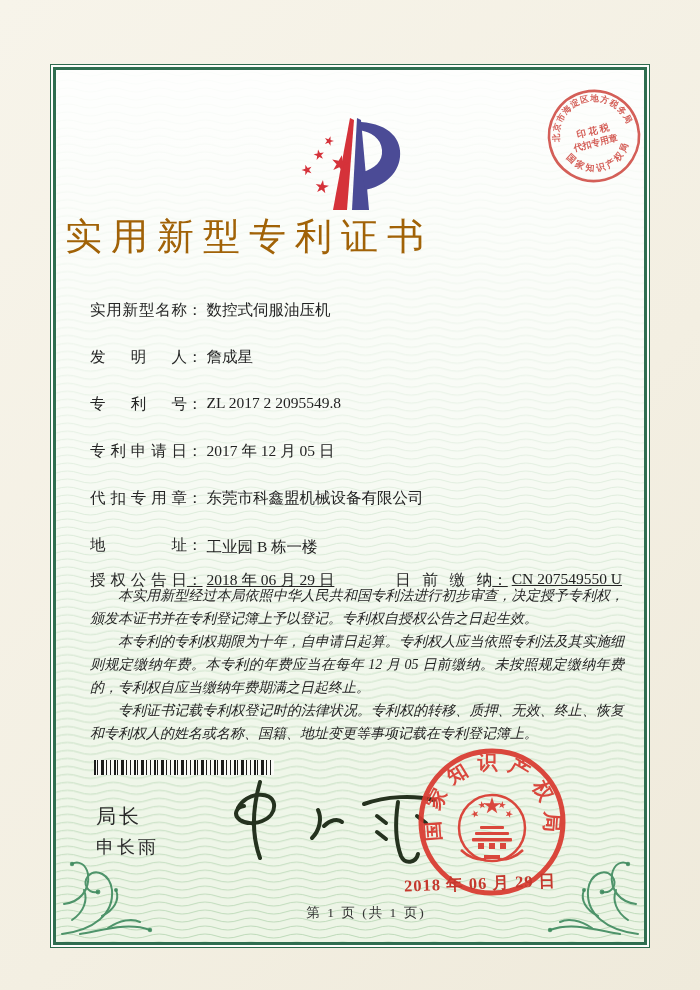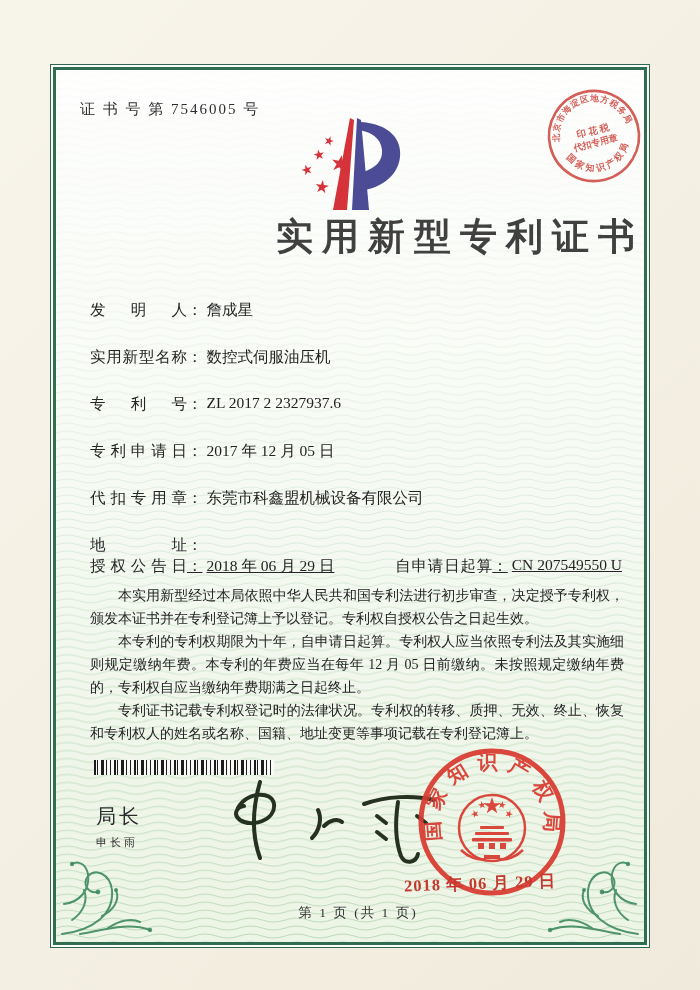--- a/index.html
+++ b/index.html
@@ -15,55 +15,55 @@
   .cert-inner{
     position:absolute;left:2px;top:2px;right:2px;bottom:2px;
     border:3px solid #2f6e50;box-sizing:border-box;overflow:hidden;
   }
   .bg-guilloche{position:absolute;left:0;top:0;width:100%;height:100%;}
   .cert-no{
     position:absolute;left:24px;top:30px;font-size:15px;letter-spacing:2px;color:#2e2e2e;
   }
   .logo{position:absolute;left:232px;top:42px;}
   .title{
-    position:absolute;left:0;top:142px;width:100%;text-align:right;
-    font-size:37px;font-weight:700;letter-spacing:9px;color:#404040;text-indent:9px;
+    position:absolute;left:0;top:142px;width:100%;text-align:left;
+    font-size:37px;font-weight:400;letter-spacing:9px;color:#a16207;text-indent:9px;
   }
   .fields{position:absolute;left:34px;top:230px;width:532px;font-size:15.5px;}
   .field-row{margin-bottom:26px;min-height:20px;display:flex;align-items:flex-start;}
   .flabel{white-space:nowrap;color:#262626;}
   .just{display:inline-block;width:97px;text-align:justify;text-align-last:justify;}
   .colon{margin-right:4px;}
   .fvalue{color:#222;}
-  .addr-row{margin-bottom:0;}
+  .addr-row{margin-bottom:12px;}
   .addr-lines{line-height:23px;}
   .row-grant{display:flex;width:100%;text-decoration:underline;}
   .grant-right{margin-left:auto;display:flex;}
   .paragraphs{
     position:absolute;left:34px;top:514px;width:534px;font-size:14px;line-height:23px;
-    text-align:justify;color:#242424;
+    text-align:justify;color:#242424;font-style:italic;
   }
   .paragraphs p{margin:0;text-indent:2em;}
   .barcode{
     position:absolute;left:38px;top:690px;width:180px;height:15px;
     background:repeating-linear-gradient(90deg,
       #1c1c1c 0 2px,#fafaf7 2px 3px,#1c1c1c 3px 4px,#fafaf7 4px 7px,
       #1c1c1c 7px 10px,#fafaf7 10px 12px,#1c1c1c 12px 13px,#fafaf7 13px 16px,
       #1c1c1c 16px 17px,#fafaf7 17px 20px);
   }
   .officer-title{position:absolute;left:40px;top:733px;font-size:20px;letter-spacing:3px;color:#2b2b2b;}
-  .officer-name{position:absolute;left:40px;top:765px;font-size:11px;letter-spacing:3px;color:#2b2b2b;}
+  .officer-name{position:absolute;left:40px;top:765px;font-size:18px;letter-spacing:3px;color:#2b2b2b;}
   .signature{position:absolute;left:158px;top:700px;}
   .seal{position:absolute;left:356px;top:672px;}
   .seal-date{
     position:absolute;left:348px;top:802px;width:200px;font-size:16.5px;color:#c5382d;
     letter-spacing:1px;transform:rotate(-2deg);white-space:nowrap;font-weight:600;
   }
   .footer{
-    position:absolute;left:8px;top:834px;width:100%;text-align:center;
+    position:absolute;left:16px;top:834px;width:100%;text-align:center;
     font-size:13.5px;letter-spacing:2px;color:#333;
   }
   .stamp{position:absolute;left:488px;top:16px;transform:rotate(-14deg);opacity:.88;}
   .flourish{position:absolute;bottom:4px;}
   .flourish.left{left:2px;}
   .flourish.right{right:2px;transform:scaleX(-1);}
 </style>
 </head>
 <body>
 
@@ -129,21 +129,20 @@
       <text font-size="8.5" letter-spacing="1" fill="#cf4a42" font-weight="bold">
         <textPath href="#stTop" startOffset="50%" text-anchor="middle">北京市海淀区地方税务局</textPath>
       </text>
       <text font-size="9" letter-spacing="2.5" fill="#cf4a42" font-weight="bold">
         <textPath href="#stBot" startOffset="50%" text-anchor="middle">国家知识产权局</textPath>
       </text>
       <text x="50" y="48" text-anchor="middle" font-size="9.5" fill="#cf4a42" font-weight="bold">印 花 税</text>
       <text x="50" y="60" text-anchor="middle" font-size="9" fill="#cf4a42" font-weight="bold">代扣专用章</text>
     </svg>
 
-    <div class="cert-no">证 书 号 第 7546005 号</div>
 
     <svg class="logo" width="130" height="105" viewBox="0 0 130 105">
       <defs>
         <path id="lstar" d="M0,-1 L0.224,-0.309 0.951,-0.309 0.363,0.118 0.588,0.809 0,0.382 -0.588,0.809 -0.363,0.118 -0.951,-0.309 -0.224,-0.309 Z"></path>
       </defs>
       <polygon points="62,6 66,8 59,98 45,98" fill="#d5323a"></polygon>
       <polygon points="69,6 73,8 81,98 64,98" fill="#4b4b96"></polygon>
       <path d="M73,10 C102,12 114,28 112,45 C110,64 93,75 77,78 L74,60 C87,57 95,49 94,38 C93,26 83,20 71,18 Z" fill="#4b4b96"></path>
       <g fill="#d5323a">
         <use href="#lstar" transform="translate(41,29) scale(5) rotate(18)"></use>
@@ -151,49 +150,50 @@
         <use href="#lstar" transform="translate(52,52) scale(9) rotate(12)"></use>
         <use href="#lstar" transform="translate(19,58) scale(5.5) rotate(-18)"></use>
         <use href="#lstar" transform="translate(34,75) scale(7) rotate(8)"></use>
       </g>
     </svg>
 
     <div class="title">实用新型专利证书</div>
 
     <div class="fields">
       <div class="field-row">
+        <span class="flabel"><span class="just">实用新型名称</span><span class="colon">：</span></span>
+        <span class="fvalue">数控式伺服油压机</span>
+      </div>
+      <div class="field-row">
         <span class="flabel"><span class="just">发明人</span><span class="colon">：</span></span>
         <span class="fvalue">詹成星</span>
       </div>
       <div class="field-row">
-        <span class="flabel"><span class="just">实用新型名称</span><span class="colon">：</span></span>
-        <span class="fvalue">数控式伺服油压机</span>
-      </div>
-      <div class="field-row">
         <span class="flabel"><span class="just">专利号</span><span class="colon">：</span></span>
-        <span class="fvalue">ZL 2017 2 2327937.6</span>
+        <span class="fvalue">ZL 2017 2 2095549.8</span>
       </div>
       <div class="field-row">
         <span class="flabel"><span class="just">专利申请日</span><span class="colon">：</span></span>
         <span class="fvalue">2017 年 12 月 05 日</span>
       </div>
       <div class="field-row">
         <span class="flabel"><span class="just">代扣专用章</span><span class="colon">：</span></span>
         <span class="fvalue">东莞市科鑫盟机械设备有限公司</span>
       </div>
       <div class="field-row addr-row">
         <span class="flabel"><span class="just">地址</span><span class="colon">：</span></span>
         <span class="fvalue addr-lines">
+          <div>工业园 B 栋一楼</div>
         </span>
       </div>
       <div class="field-row row-grant">
         <span class="flabel"><span class="just">授权公告日</span><span class="colon">：</span></span>
         <span class="fvalue">2018 年 06 月 29 日</span>
         <span class="grant-right">
-          <span class="flabel"><span class="just">自申请日起算</span><span class="colon">：</span></span>
+          <span class="flabel"><span class="just">日前缴纳</span><span class="colon">：</span></span>
           <span class="fvalue">CN 207549550 U</span>
         </span>
       </div>
     </div>
 
     <div class="paragraphs">
       <p>本实用新型经过本局依照中华人民共和国专利法进行初步审查，决定授予专利权，颁发本证书并在专利登记簿上予以登记。专利权自授权公告之日起生效。</p>
       <p>本专利的专利权期限为十年，自申请日起算。专利权人应当依照专利法及其实施细则规定缴纳年费。本专利的年费应当在每年 12 月 05 日前缴纳。未按照规定缴纳年费的，专利权自应当缴纳年费期满之日起终止。</p>
       <p>专利证书记载专利权登记时的法律状况。专利权的转移、质押、无效、终止、恢复和专利权人的姓名或名称、国籍、地址变更等事项记载在专利登记簿上。</p>
     </div>

